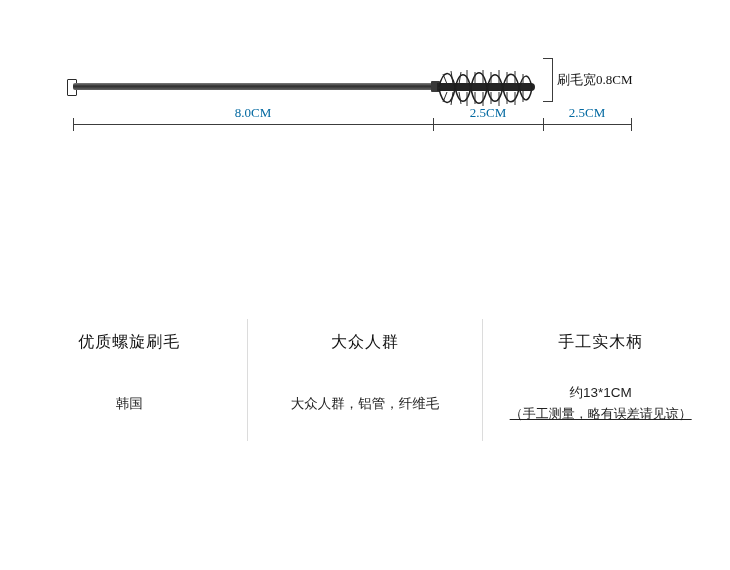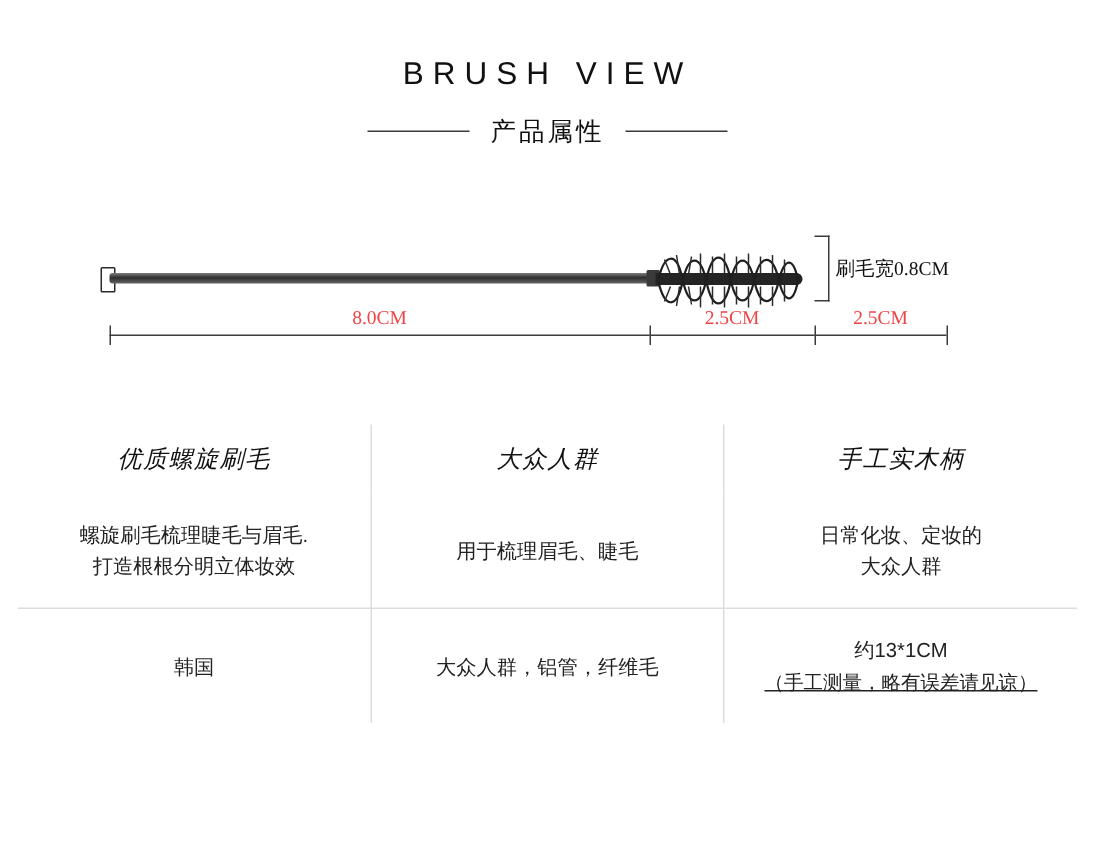--- a/index.html
+++ b/index.html
@@ -127,21 +127,21 @@
     background: #3c3c3c;
   }
   .tick {
     position: absolute;
     width: 1px;
     background: #3c3c3c;
   }
   .meas-label {
     position: absolute;
     font-size: 13px;
-    color: #ef4444;
+    color: #0369a1;
     text-align: center;
     transform: translateX(-50%);
     top: -19px;
     white-space: nowrap;
   }
   
   .wbracket {
     position: absolute;
     left: 478px;
     top: 22px;
@@ -174,21 +174,20 @@
     text-align: center;
     vertical-align: middle;
     padding: 0;
     border: 0;
   }
   .cell-head {
     font-size: 16px;
     color: #111111;
     height: 46px;
     letter-spacing: 1px;
-    font-style: italic;
   }
   .cell-body {
     font-size: 13.5px;
     color: #222222;
     line-height: 21px;
     height: 76px;
     padding: 0 6px;
   }
   .row-sep td {
     border-bottom: 1px solid #dcdcdc;
@@ -197,28 +196,20 @@
     border-right: 1px solid #dcdcdc !important;
   }
   .cell-body div { white-space: nowrap; }
   .small-note { font-size: 13px; text-decoration: underline; }
 </style>
 </head>
 <body>
 
 <div class="page">
 
-  <div class="header">
-    <h1 class="title-en">BRUSH VIEW</h1>
-    <div class="subtitle-row">
-      <span class="sub-line"></span>
-      <span class="title-cn">产品属性</span>
-      <span class="sub-line"></span>
-    </div>
-  </div>
 
   <div class="diagram">
 
     <div class="handle-cap"></div>
     <div class="handle"></div>
     <div class="ferrule"></div>
 
     <div class="bristle-wrap">
       <div class="bristle-core"></div>
       <svg class="spiral" viewBox="0 0 98 56" preserveAspectRatio="none">
@@ -251,33 +242,20 @@
       <div class="meas-label" style="left:522px;">2.5CM</div>
     </div>
   </div>
 
   <table class="table">
     <tbody>
         <tr>
       <td class="cell-head vsep">优质螺旋刷毛</td>
       <td class="cell-head vsep">大众人群</td>
       <td class="cell-head">手工实木柄</td>
-    </tr>
-    <tr class="row-sep">
-      <td class="cell-body vsep">
-        <div>螺旋刷毛梳理睫毛与眉毛.</div>
-        <div>打造根根分明立体妆效</div>
-      </td>
-      <td class="cell-body vsep">
-        <div>用于梳理眉毛、睫毛</div>
-      </td>
-      <td class="cell-body">
-        <div>日常化妆、定妆的</div>
-        <div>大众人群</div>
-      </td>
     </tr>
     <tr>
       <td class="cell-body vsep">
         <div>韩国</div>
       </td>
       <td class="cell-body vsep">
         <div>大众人群，铝管，纤维毛</div>
       </td>
       <td class="cell-body">
         <div>约13*1CM</div>

